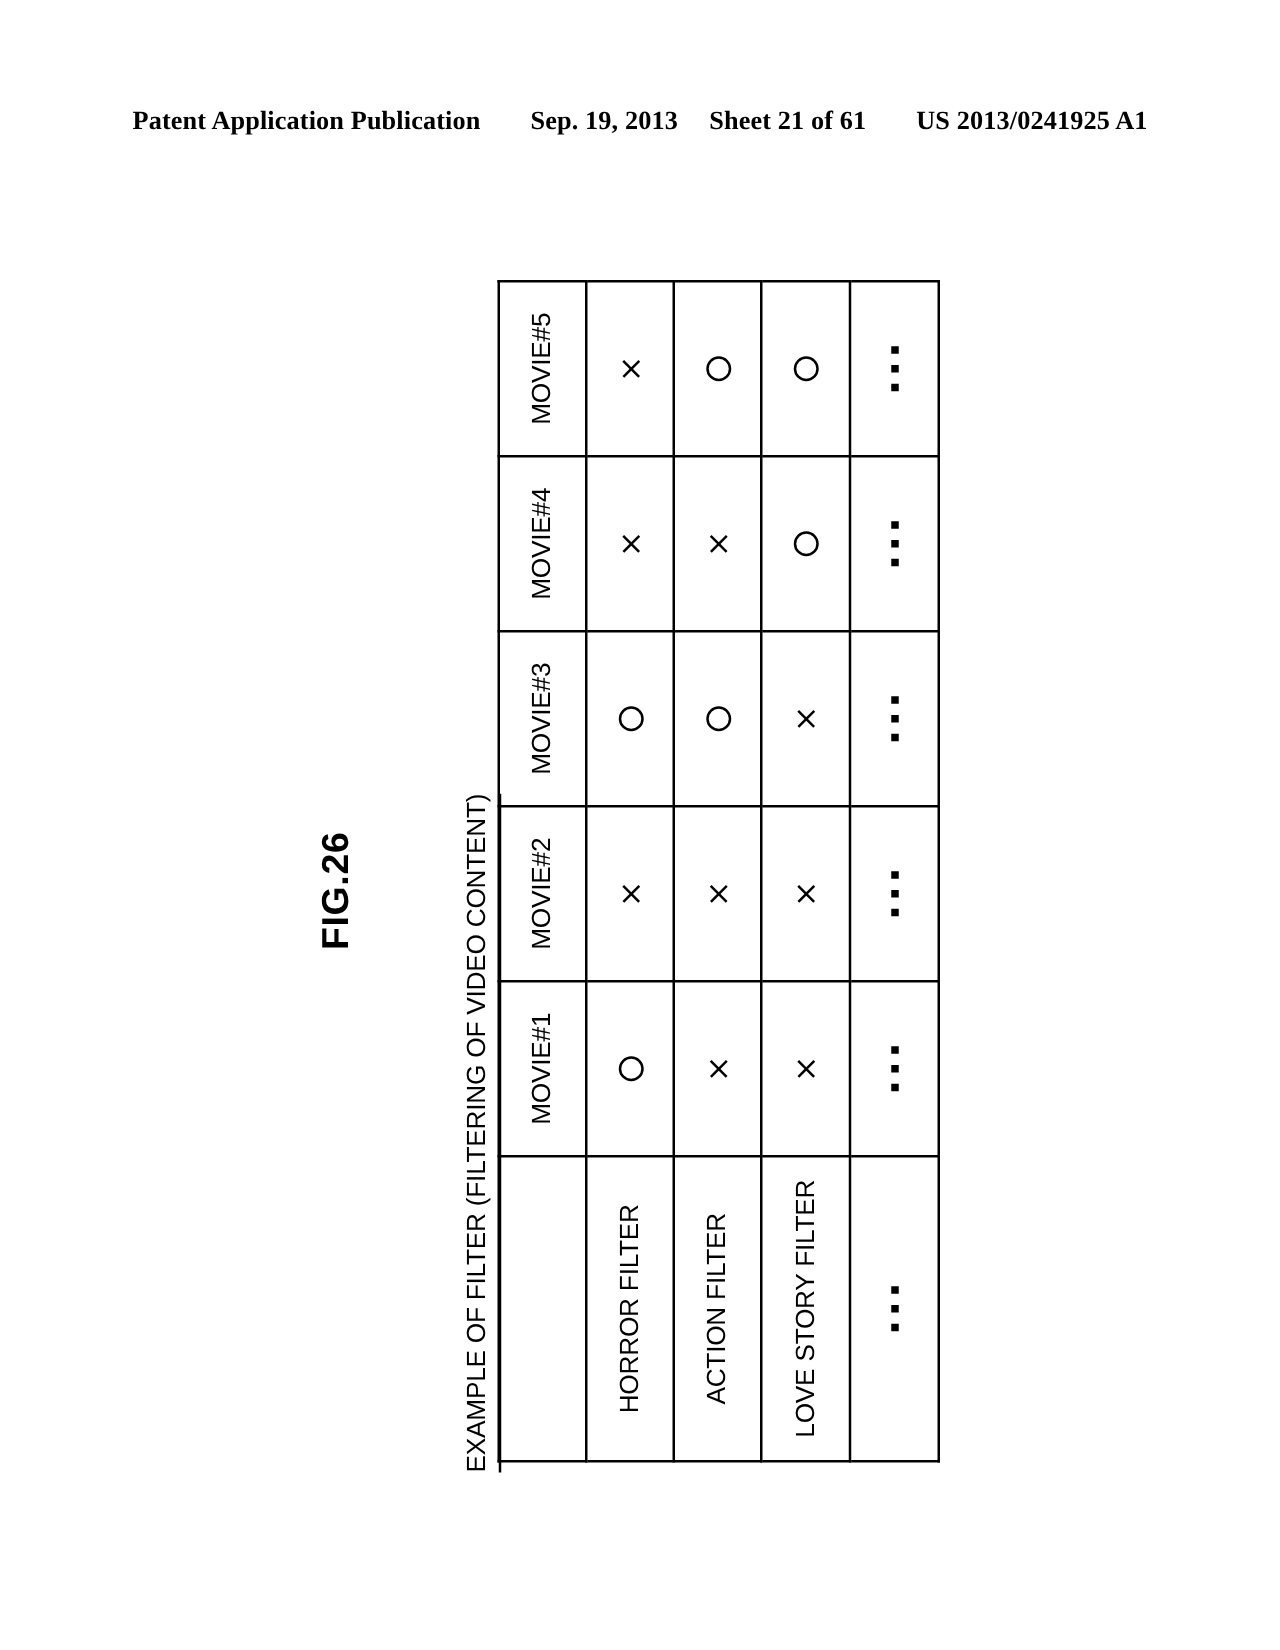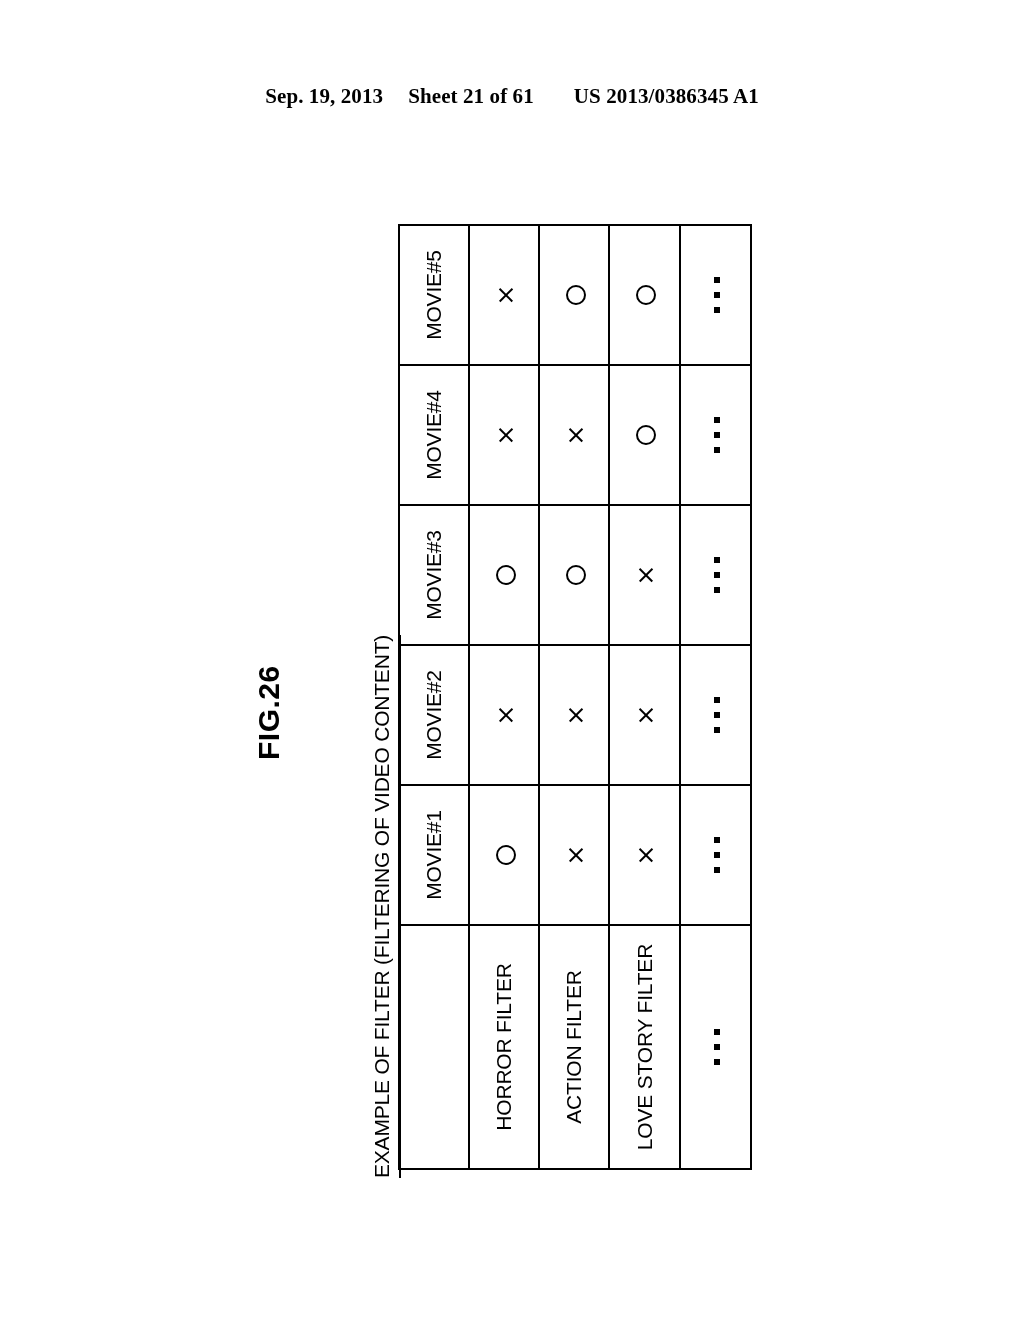--- a/index.html
+++ b/index.html
@@ -165,23 +165,24 @@
     display: block;
     width: 6px;
     height: 6px;
     background: #000;
   }
 </style>
 </head>
 <body>
 
 <div id="patent-header">
+  <span class="hdr-pub">Patent Application Publication</span>
   <span class="hdr-date">Sep. 19, 2013</span>
   <span class="hdr-sheet">Sheet 21 of 61</span>
-  <span class="hdr-num">US 2013/0386345 A1</span>
+  <span class="hdr-num">US 2013/0241925 A1</span>
 </div>
 
 <div class="rot-wrap" id="fig-label">FIG.26</div>
 
 <div class="rot-wrap" id="fig-caption">EXAMPLE OF FILTER (FILTERING OF VIDEO CONTENT)</div>
 
 <div class="rot-wrap" id="filter-table-stage">
   <table class="filter-table">
     <colgroup>
       <col class="c-head">

